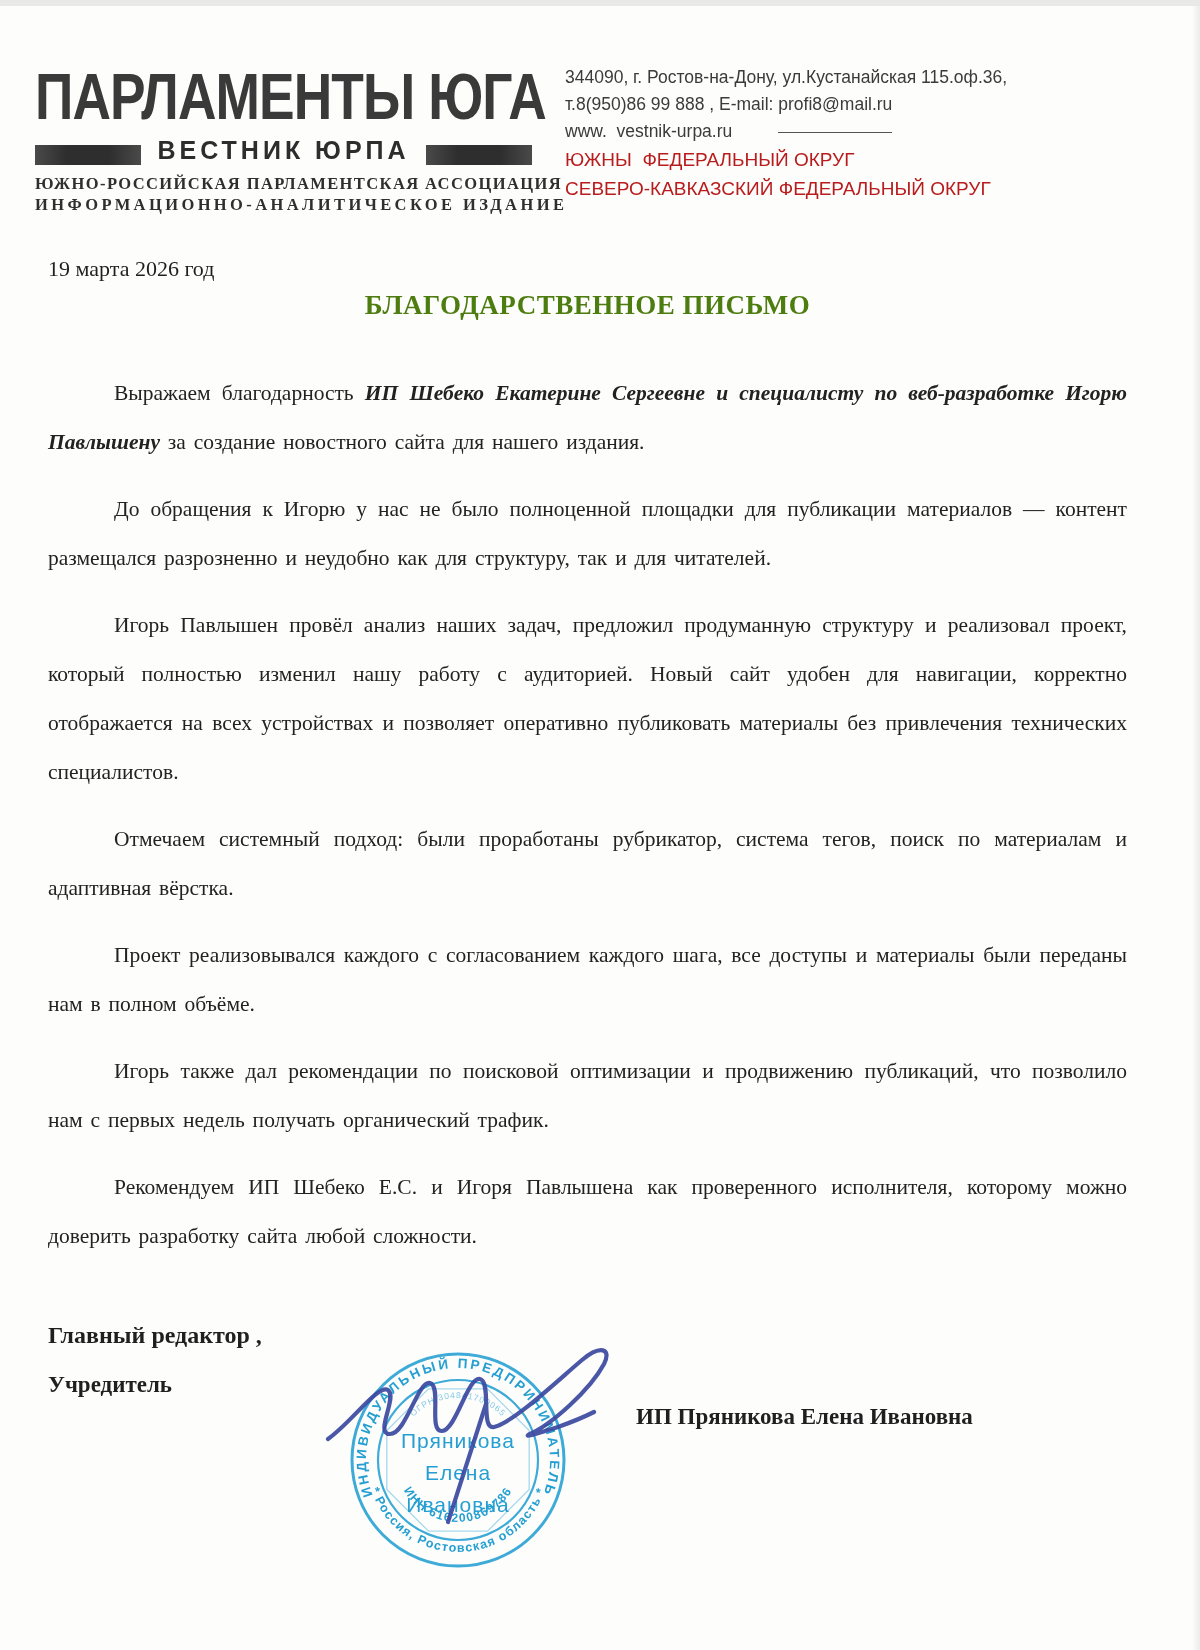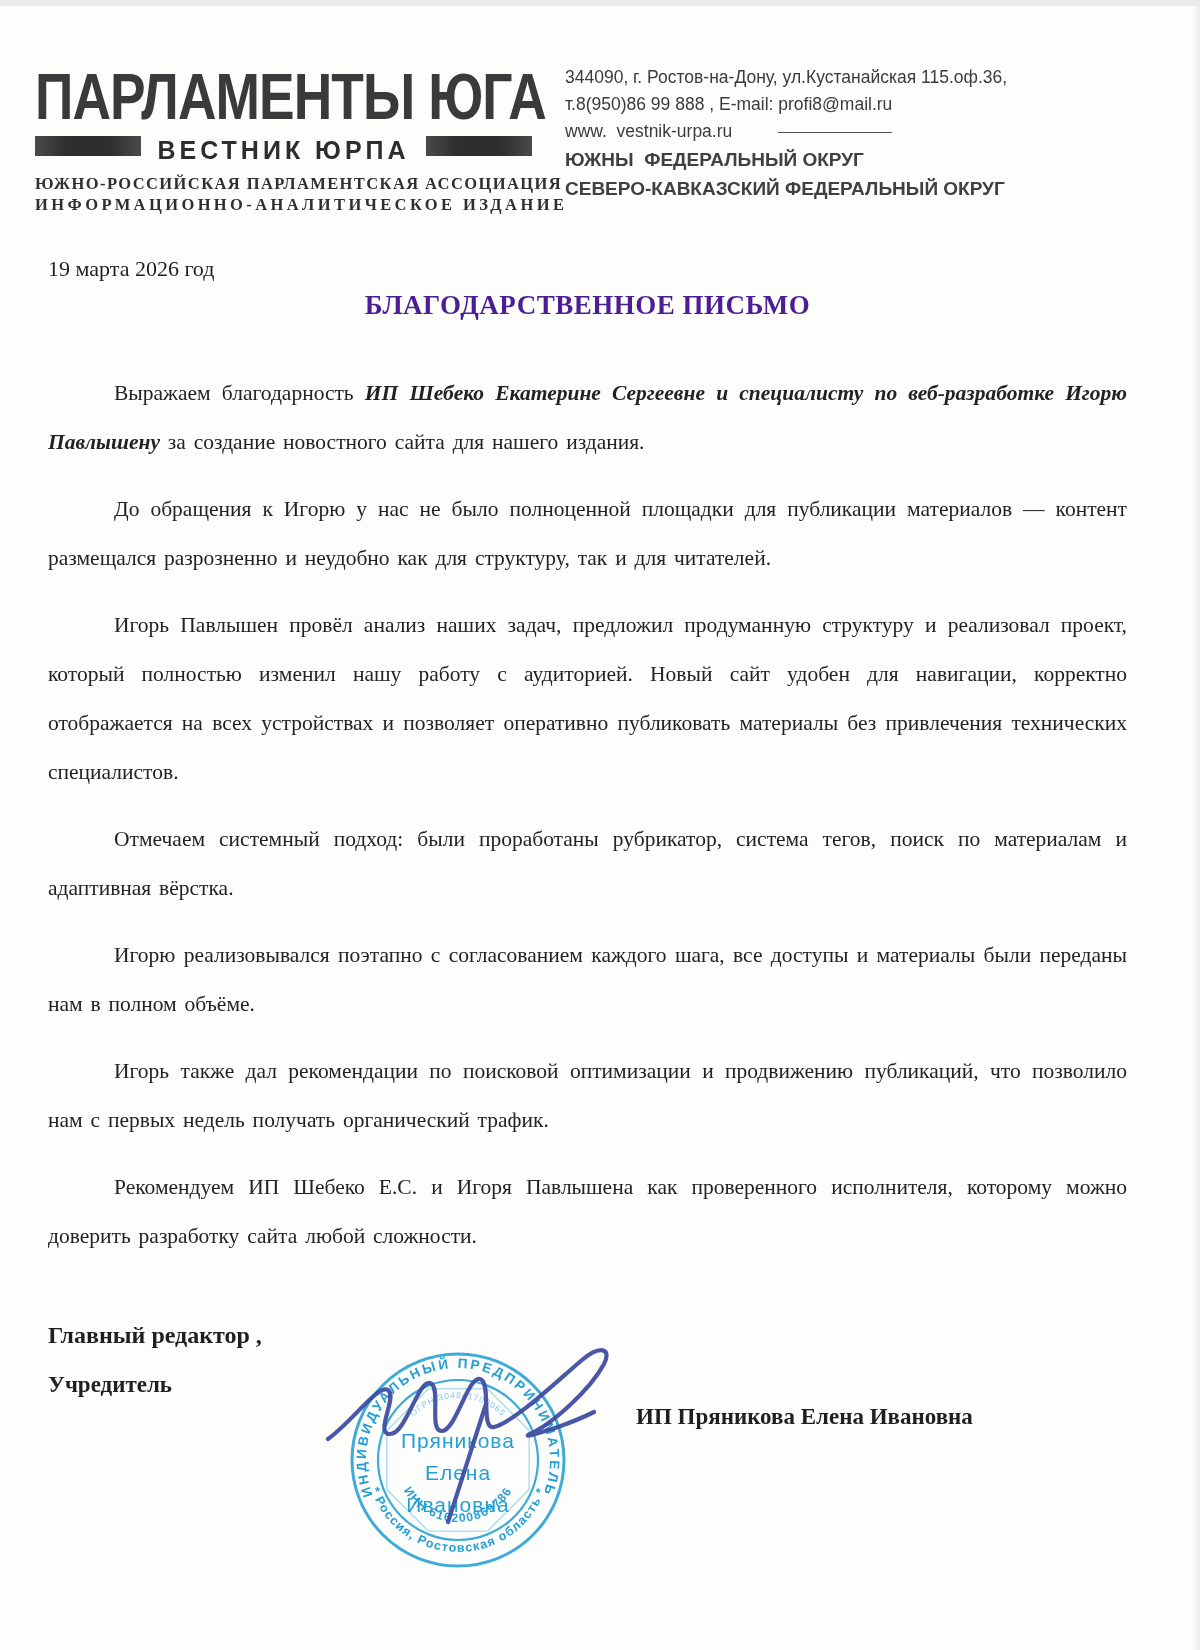--- a/index.html
+++ b/index.html
@@ -15,44 +15,44 @@
   }
   .pre{white-space:pre-wrap;}
 
   
   .logo{position:absolute; left:35px; top:58px; width:497px;}
   .logo-title{
     font-family:"Liberation Sans", sans-serif; font-weight:bold;
     font-size:58px; line-height:1; color:#3a3a3a; letter-spacing:-1px;
     transform:scale(.92,1.12); transform-origin:left top; white-space:nowrap;
   }
-  .logo-subrow{display:flex; align-items:flex-start; margin-top:14px; gap:16px;}
+  .logo-subrow{display:flex; align-items:flex-end; margin-top:14px; gap:16px;}
   .logo-bar{flex:1; height:20px; background:linear-gradient(90deg,#4a4a4a,#2e2e2e 30%,#2e2e2e 70%,#4a4a4a);}
   .logo-sub{
     font-family:"Liberation Sans", sans-serif; font-weight:bold;
     font-size:25px; letter-spacing:4px; color:#2d2d2d; white-space:nowrap;
   }
   .assoc{margin-top:8px; font-weight:bold; color:#2f2f2f; white-space:nowrap;}
   .assoc-l1{font-size:16.5px; letter-spacing:1.4px; line-height:21px;}
   .assoc-l2{font-size:16.5px; letter-spacing:3.4px; line-height:21px;}
 
   .contacts{
     position:absolute; left:565px; top:58px; width:580px;
     font-family:"Liberation Sans", sans-serif; font-size:17.5px;
     line-height:27px; color:#3b3b3b;
   }
-  .contacts .bold{font-weight:bold; font-size:19px; line-height:29px; color:#404040;}
+  .contacts .bold{font-weight:normal; font-size:19px; line-height:29px; color:#b91c1c;}
   .email{border-bottom:1.5px solid #555; padding-bottom:18px;}
 
   
   .main{position:absolute; left:48px; right:73px; top:248px;}
   .date{font-size:22px; line-height:30px;}
   .title{
     text-align:center; font-weight:bold; font-size:27px; letter-spacing:.5px;
-    margin:6px 0 48px 0; color:#4c1d95;
+    margin:6px 0 48px 0; color:#4d7c0f;
   }
   .main p{
     margin:0 0 18px 0; font-size:21.5px; line-height:2.28;
     text-align:justify; text-indent:66px; word-spacing:2.5px; color:#222;
   }
   .emph{font-weight:bold; font-style:italic;}
 
   
   .role1{position:absolute; left:48px; top:1316px; font-weight:bold; font-size:24px;}
   .role2{position:absolute; left:48px; top:1366px; font-weight:bold; font-size:23px;text-align:right;}
@@ -89,21 +89,21 @@
   </div>
 
   <div class="main">
     <div class="date">19 марта 2026 год</div>
     <div class="title">БЛАГОДАРСТВЕННОЕ ПИСЬМО</div>
 
     <p><span>Выражаем благодарность </span><span class="emph">ИП Шебеко Екатерине Сергеевне и специалисту по веб-разработке Игорю Павлышену</span><span> за создание новостного сайта для нашего издания.</span></p>
     <p>До обращения к Игорю у нас не было полноценной площадки для публикации материалов — контент размещался разрозненно и неудобно как для структуру, так и для читателей.</p>
     <p>Игорь Павлышен провёл анализ наших задач, предложил продуманную структуру и реализовал проект, который полностью изменил нашу работу с аудиторией. Новый сайт удобен для навигации, корректно отображается на всех устройствах и позволяет оперативно публиковать материалы без привлечения технических специалистов.</p>
     <p>Отмечаем системный подход: были проработаны рубрикатор, система тегов, поиск по материалам и адаптивная вёрстка.</p>
-    <p>Игорю реализовывался поэтапно с согласованием каждого шага, все доступы и материалы были переданы нам в полном объёме.</p>
+    <p>Проект реализовывался каждого с согласованием каждого шага, все доступы и материалы были переданы нам в полном объёме.</p>
     <p>Игорь также дал рекомендации по поисковой оптимизации и продвижению публикаций, что позволило нам с первых недель получать органический трафик.</p>
     <p>Рекомендуем ИП Шебеко Е.С. и Игоря Павлышена как проверенного исполнителя, которому можно доверить разработку сайта любой сложности.</p>
   </div>
 
   <div class="role1">Главный редактор ,</div>
   <div class="role2">Учредитель</div>
   <div class="signer">ИП Пряникова Елена Ивановна</div>
 
   <div class="stamp-wrap">
     <svg width="350" height="310" viewBox="0 0 350 310">

